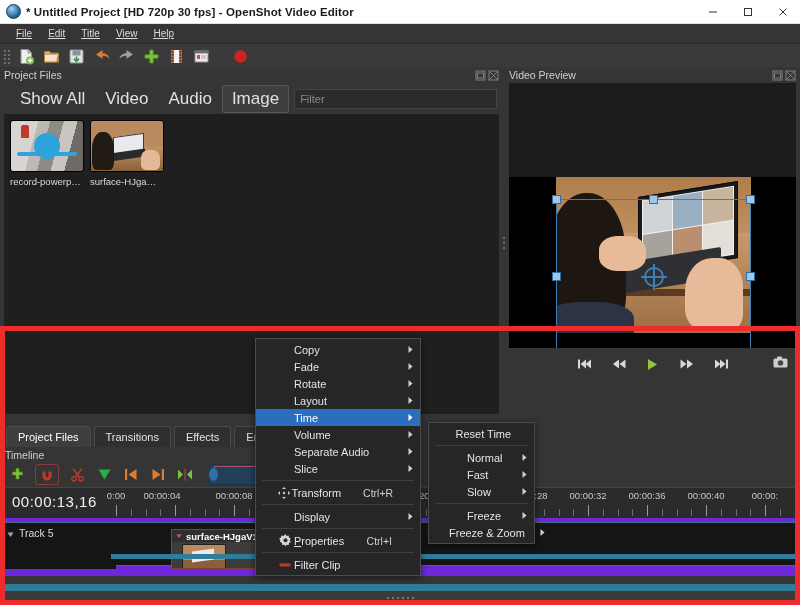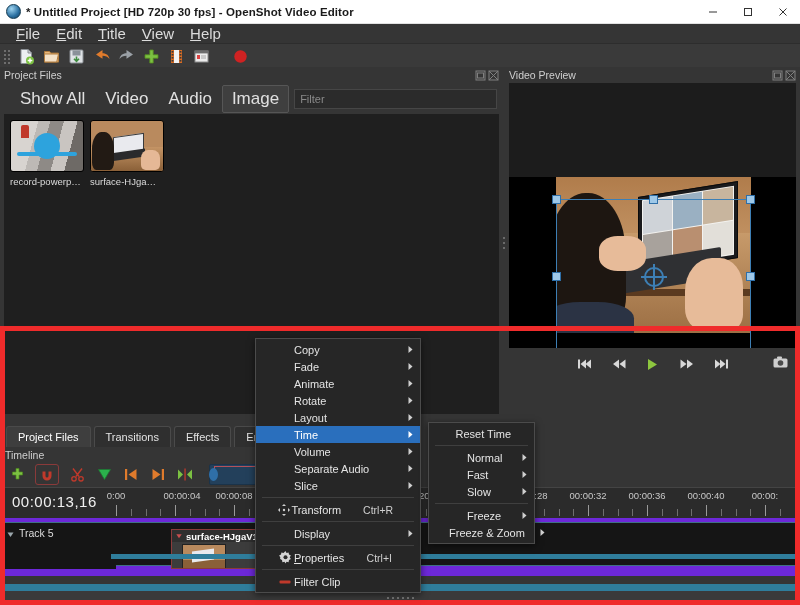--- a/index.html
+++ b/index.html
@@ -21,21 +21,21 @@
     border:1px solid #123a52;}
   .tb-title{flex:1;color:#1a1a1a;font-size:11.5px;letter-spacing:.1px;}
   .tb-btns{display:flex;height:23px;}
   .tb-btn{width:35px;height:23px;display:flex;align-items:center;justify-content:center;
     color:#333;font-size:12px;}
   .tb-btn svg{display:block;}
 
   
   .menubar{height:19px;background:#353535;display:flex;align-items:center;padding-left:8px;
     border-bottom:1px solid #2d2d2d;}
-  .menubar .mi{padding:2px 8px;color:#dcdcdc;font-size:15px;}
+  .menubar .mi{padding:2px 8px;color:#dcdcdc;font-size:10px;text-decoration:underline;}
   .menubar .mi u{text-decoration:underline;}
 
   
   .toolbar{height:25px;background:#3a3a3a;display:flex;align-items:center;
     border-bottom:1px solid #2b2b2b;padding-left:3px;}
   .grip{width:8px;height:18px;display:flex;flex-wrap:wrap;align-content:center;
     justify-content:center;gap:2px;margin-right:3px;}
   .grip i{width:2px;height:2px;background:#6e6e6e;display:block;}
   .tbtn{width:25px;height:23px;display:flex;align-items:center;justify-content:center;}
   .tbtn svg{display:block;}
@@ -541,21 +541,21 @@
 
     <div class="tl-ruler">
       <div class="tc">00:00:13,16</div>
       <div class="ruler-area" id="ruler">
           <div class="rtick major" style="left: 8px;"></div>
           <div class="rlabel" style="left: 8px;">0:00</div>
           <div class="rtick" style="left: 22.75px; top: 21px; height: 7px;"></div>
           <div class="rtick" style="left: 37.5px; top: 21px; height: 7px;"></div>
           <div class="rtick" style="left: 52.25px; top: 21px; height: 7px;"></div>
           <div class="rtick major" style="left: 67px;"></div>
-          <div class="rlabel" style="left: 74px;">00:00:04</div>
+          <div class="rlabel" style="left: 54px;">00:00:04</div>
           <div class="rtick" style="left: 81.75px; top: 21px; height: 7px;"></div>
           <div class="rtick" style="left: 96.5px; top: 21px; height: 7px;"></div>
           <div class="rtick" style="left: 111.25px; top: 21px; height: 7px;"></div>
           <div class="rtick major" style="left: 126px;"></div>
           <div class="rlabel" style="left: 126px;">00:00:08</div>
           <div class="rtick" style="left: 140.75px; top: 21px; height: 7px;"></div>
           <div class="rtick" style="left: 155.5px; top: 21px; height: 7px;"></div>
           <div class="rtick" style="left: 170.25px; top: 21px; height: 7px;"></div>
           <div class="rtick major" style="left: 185px;"></div>
           <div class="rlabel" style="left: 185px;">00:00:12</div>
@@ -662,29 +662,20 @@
         <span class="ico"></span>
         <span class="lbl">Fade</span>
         <span class="arrow">
           <svg width="7" height="9" viewBox="0 0 7 9">
             <path d="M1.5 1l4 3.5-4 3.5z" fill="#cfcfcf"></path>
           </svg>
         </span>
       </div>
       <div class="row">
         <span class="ico"></span>
-        <span class="lbl">Animate</span>
-        <span class="arrow">
-          <svg width="7" height="9" viewBox="0 0 7 9">
-            <path d="M1.5 1l4 3.5-4 3.5z" fill="#cfcfcf"></path>
-          </svg>
-        </span>
-      </div>
-      <div class="row">
-        <span class="ico"></span>
         <span class="lbl">Rotate</span>
         <span class="arrow">
           <svg width="7" height="9" viewBox="0 0 7 9">
             <path d="M1.5 1l4 3.5-4 3.5z" fill="#cfcfcf"></path>
           </svg>
         </span>
       </div>
       <div class="row">
         <span class="ico"></span>
         <span class="lbl">Layout</span>

